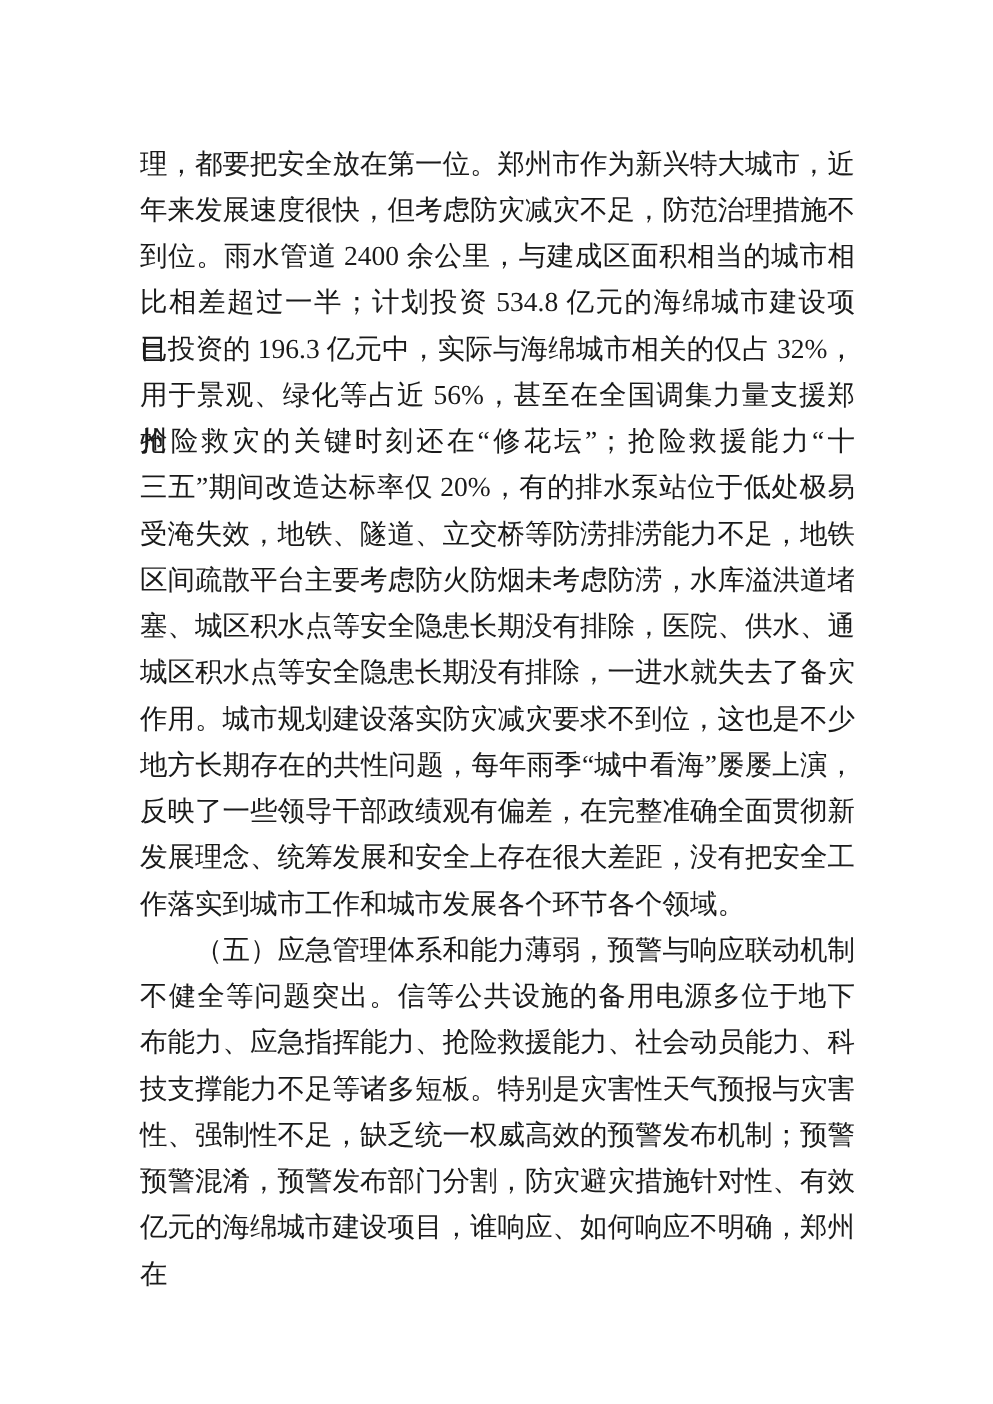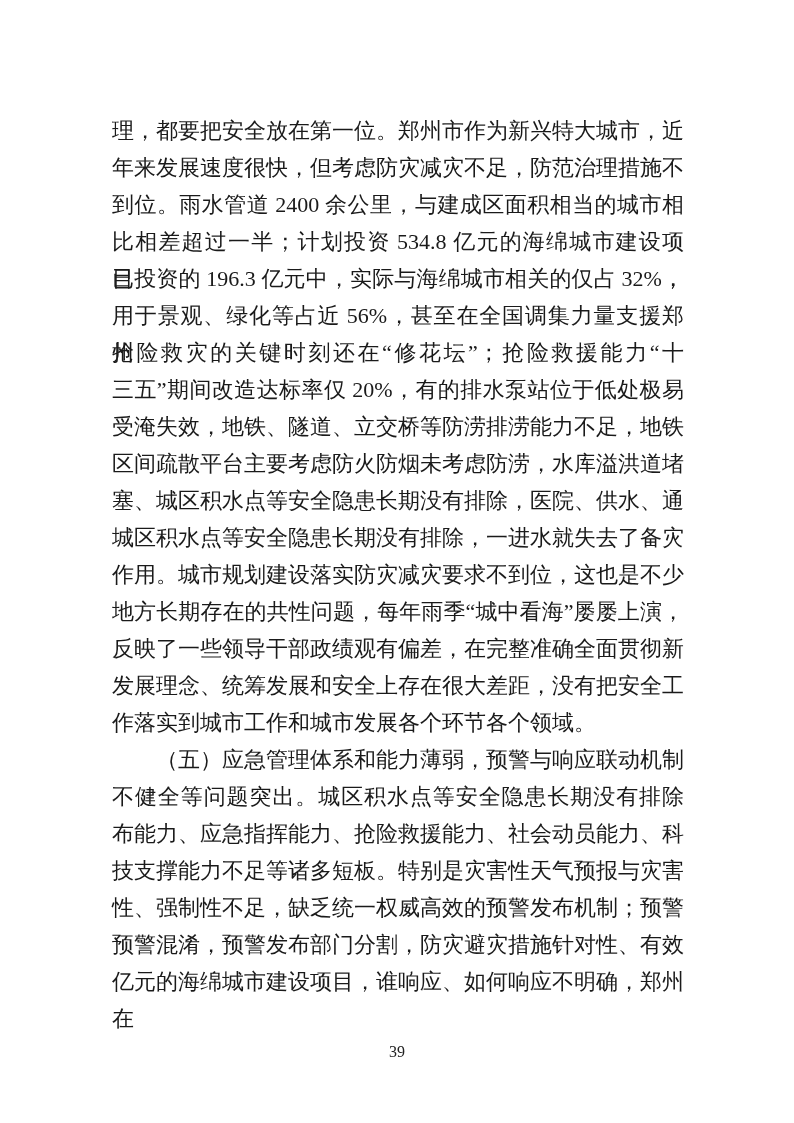--- a/index.html
+++ b/index.html
@@ -71,21 +71,20 @@
       <div class="line j"><span class="seg">受淹失效，地铁、隧道、立交桥等防涝排涝能力不足，地铁</span></div>
       <div class="line j"><span class="seg">区间疏散平台主要考虑防火防烟未考虑防涝，水库溢洪道堵</span></div>
       <div class="line j"><span class="seg">塞、城区积水点等安全隐患长期没有排除，医院、供水、通</span></div>
       <div class="line j"><span class="seg">城区积水点等安全隐患长期没有排除，一进水就失去了备灾</span></div>
       <div class="line j"><span class="seg">作用。城市规划建设落实防灾减灾要求不到位，这也是不少</span></div>
       <div class="line j"><span class="seg">地方长期存在的共性问题，每年雨季“城中看海”屡屡上演，</span></div>
       <div class="line j"><span class="seg">反映了一些领导干部政绩观有偏差，在完整准确全面贯彻新</span></div>
       <div class="line j"><span class="seg">发展理念、统筹发展和安全上存在很大差距，没有把安全工</span></div>
       <div class="line l"><span class="seg">作落实到城市工作和城市发展各个环节各个领域。</span></div>
       <div class="line j indent"><span class="seg b">（五）应急管理体系和能力薄弱，预警与响应联动机制</span></div>
-      <div class="line j"><span class="seg b">不健全等问题突出。</span><span class="seg">城区积水点等安全隐患长期没有排除</span></div>
+      <div class="line j"><span class="seg b">不健全等问题突出。</span><span class="seg">信等公共设施的备用电源多位于地下</span></div>
       <div class="line j"><span class="seg">布能力、应急指挥能力、抢险救援能力、社会动员能力、科</span></div>
       <div class="line j"><span class="seg">技支撑能力不足等诸多短板。特别是灾害性天气预报与灾害</span></div>
       <div class="line j"><span class="seg">性、强制性不足，缺乏统一权威高效的预警发布机制；预警</span></div>
       <div class="line j"><span class="seg">预警混淆，预警发布部门分割，防灾避灾措施针对性、有效</span></div>
       <div class="line j"><span class="seg">亿元的海绵城市建设项目，谁响应、如何响应不明确，郑州在</span></div>
     </div>
-  <div class="footer">39</div>
 </div>
 
 </body></html>

